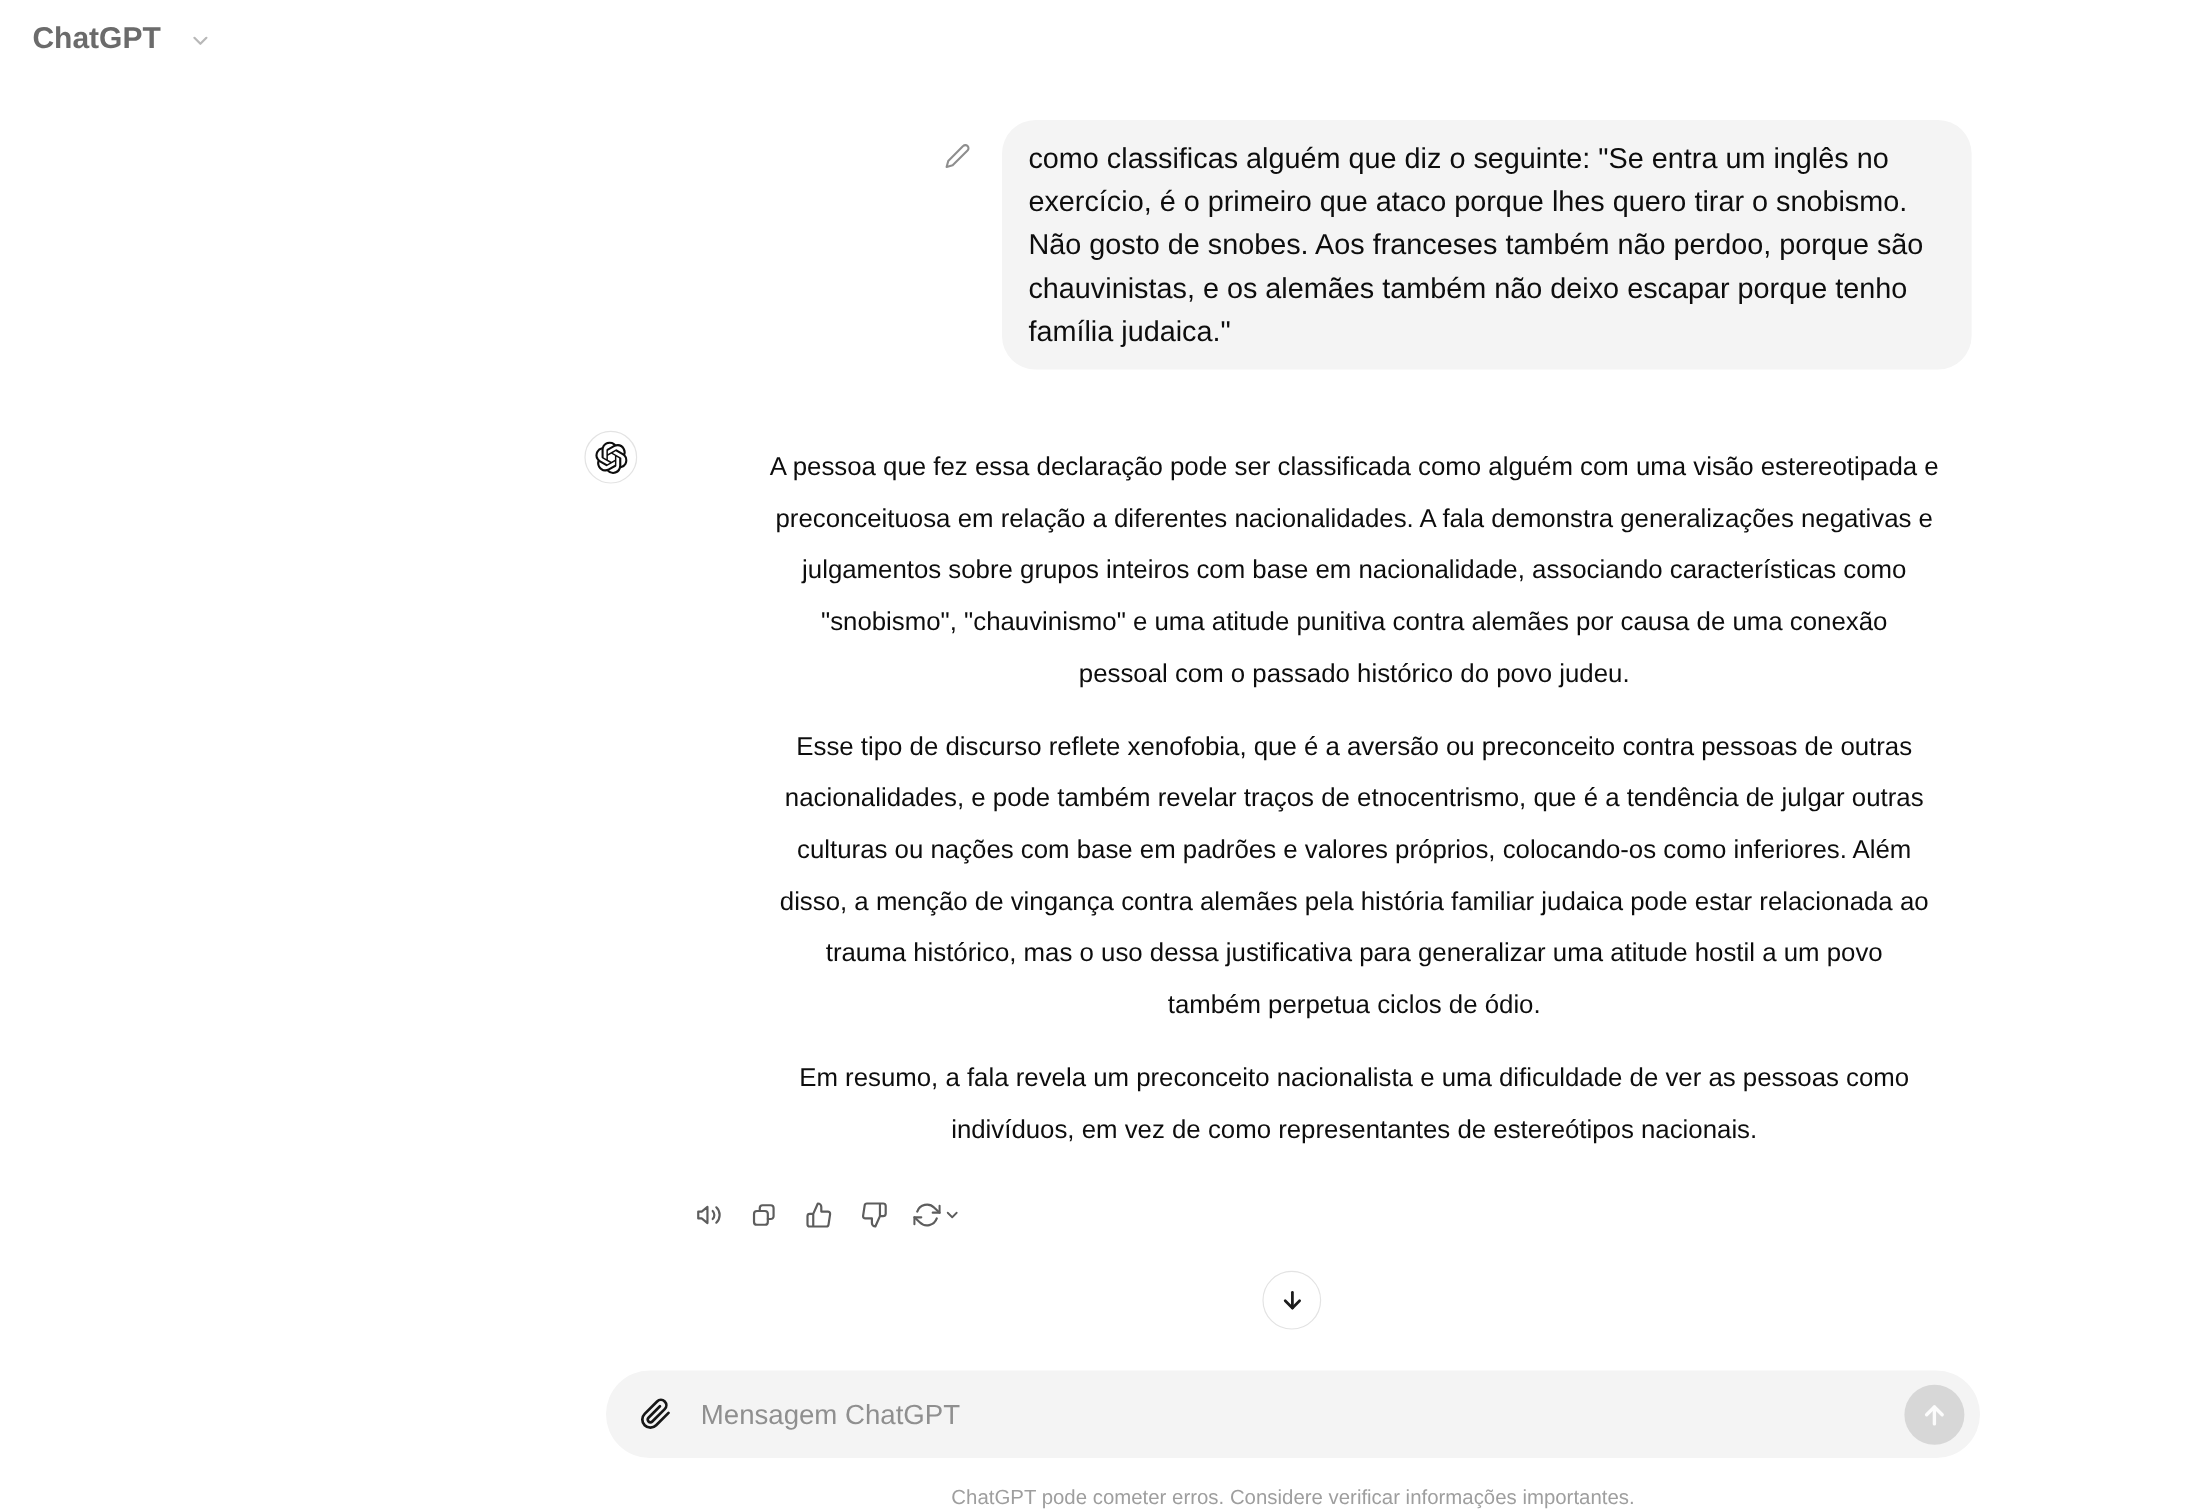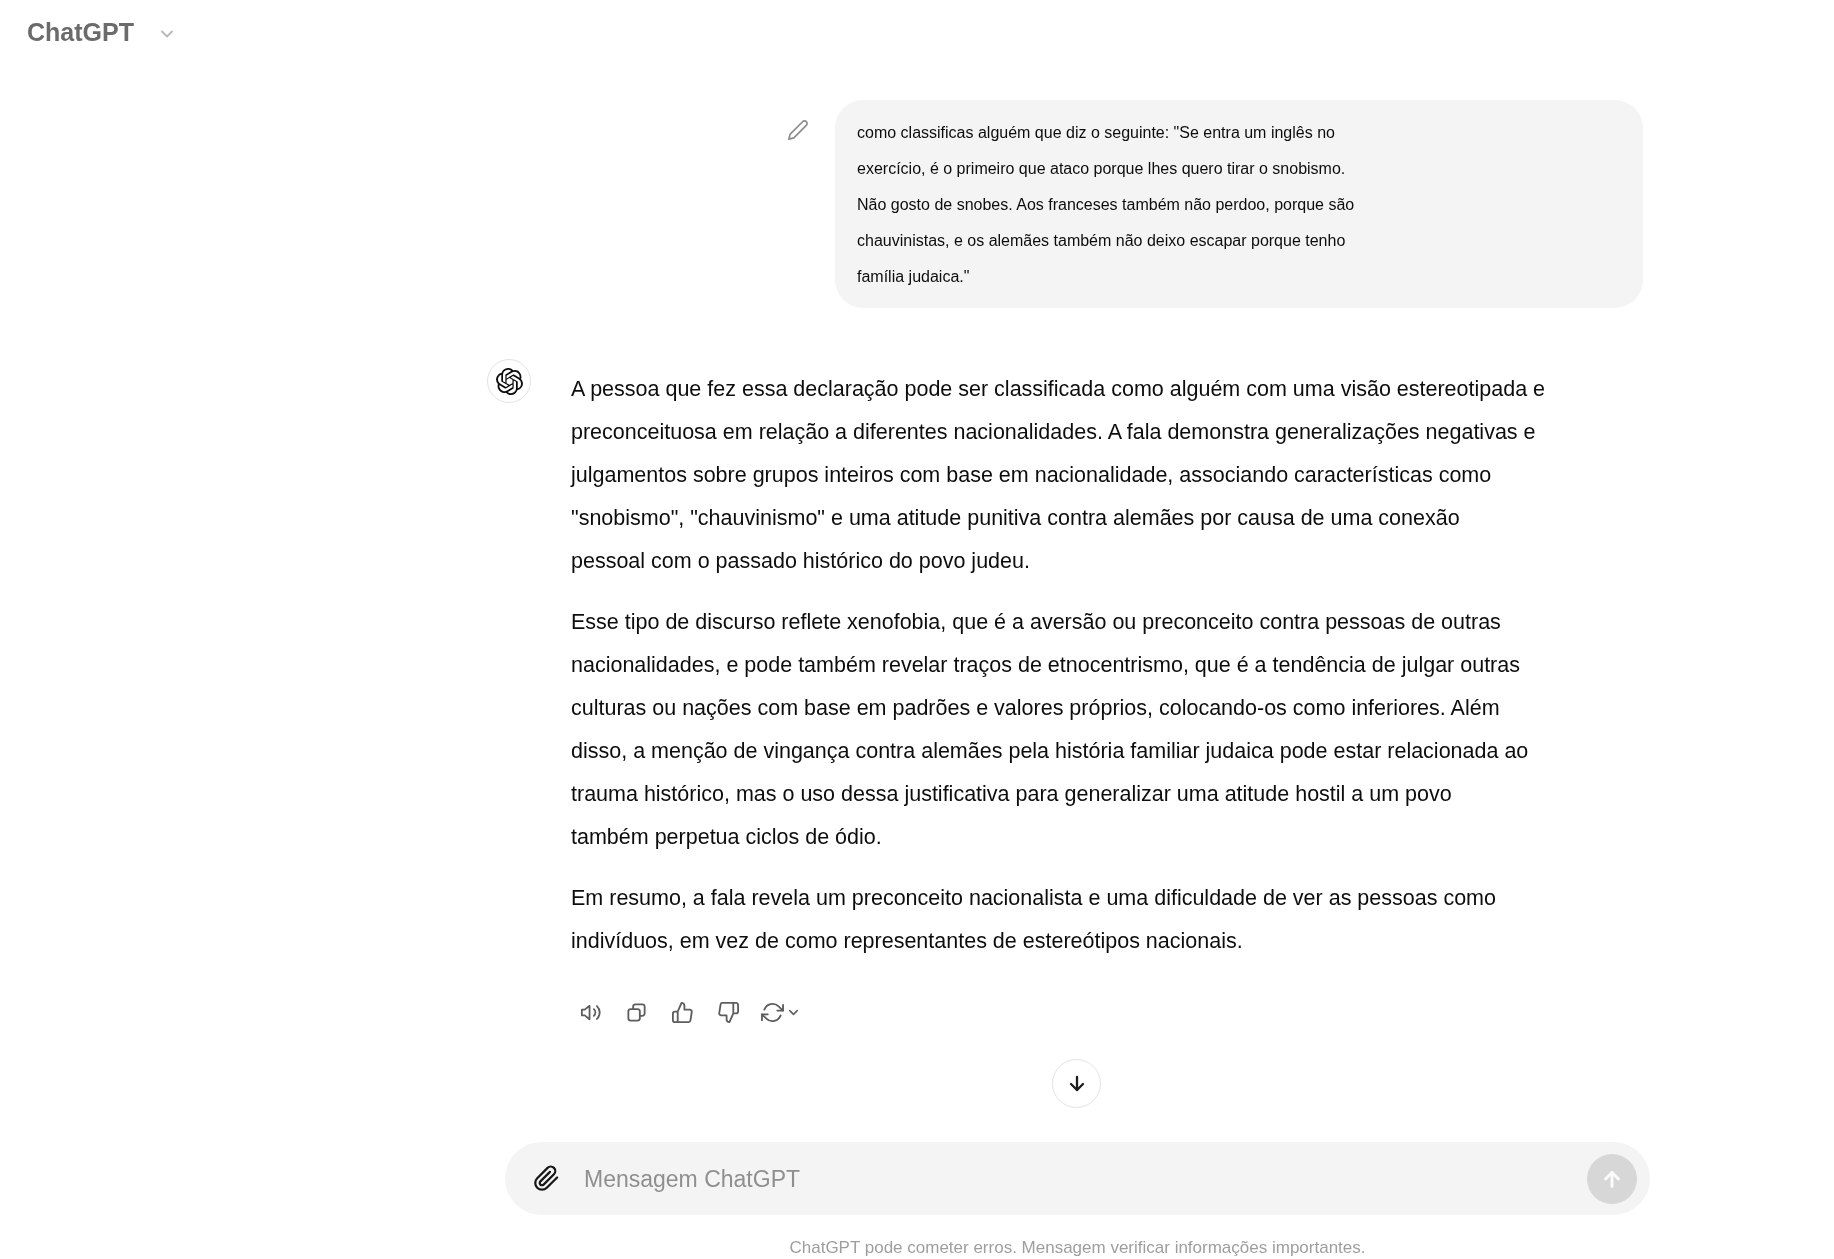--- a/index.html
+++ b/index.html
@@ -23,34 +23,34 @@
   
   .edit-btn{
     position:absolute;left:780px;top:112px;width:36px;height:36px;
     display:flex;align-items:center;justify-content:center;color:#8e8e8e;border-radius:8px;
   }
   .user-bubble{
     position:absolute;left:835px;top:100px;width:808px;box-sizing:border-box;
     background:#f4f4f4;border-radius:28px;padding:15px 22px 13px 22px;
   }
   .user-bubble .msg-text{
-    font-size:16px;line-height:36px;white-space:pre-line;color:#0d0d0d;
+    font-size:24px;line-height:36px;white-space:pre-line;color:#0d0d0d;
   }
 
   
   .assistant-avatar{
     position:absolute;left:487px;top:359px;width:44px;height:44px;box-sizing:border-box;
     border:1px solid #e3e3e3;border-radius:50%;
     display:flex;align-items:center;justify-content:center;background:#fff;color:#0d0d0d;
   }
   .assistant-text{
     position:absolute;left:571px;top:368px;width:1115px;
     font-size:21.5px;line-height:43px;color:#0d0d0d;
   }
-  .assistant-text p{margin:0 0 18px 0;white-space:pre-line;}
+  .assistant-text p{margin:0 0 18px 0;white-space:pre-line;text-align:center;}
   .assistant-text p:last-child{margin-bottom:0;}
 
   
   .actions{
     position:absolute;left:574px;top:996px;
     display:flex;align-items:center;gap:13px;
   }
   .action-btn{
     width:33px;height:33px;border-radius:7px;color:#5d5d5d;
     display:flex;align-items:center;justify-content:center;
@@ -213,13 +213,13 @@
   <button class="send-btn">
     <span>
       <svg width="26" height="26" viewBox="0 0 24 24" fill="none" stroke="currentColor" stroke-width="2.6" stroke-linecap="round" stroke-linejoin="round">
           <path d="M12 19V6"></path>
           <path d="m6 12 6-6 6 6"></path>
         </svg>
     </span>
   </button>
 </div>
 
-<div class="footer-note">ChatGPT pode cometer erros. Mensagem verificar informações importantes.</div>
+<div class="footer-note">ChatGPT pode cometer erros. Considere verificar informações importantes.</div>
 
 </body></html>

